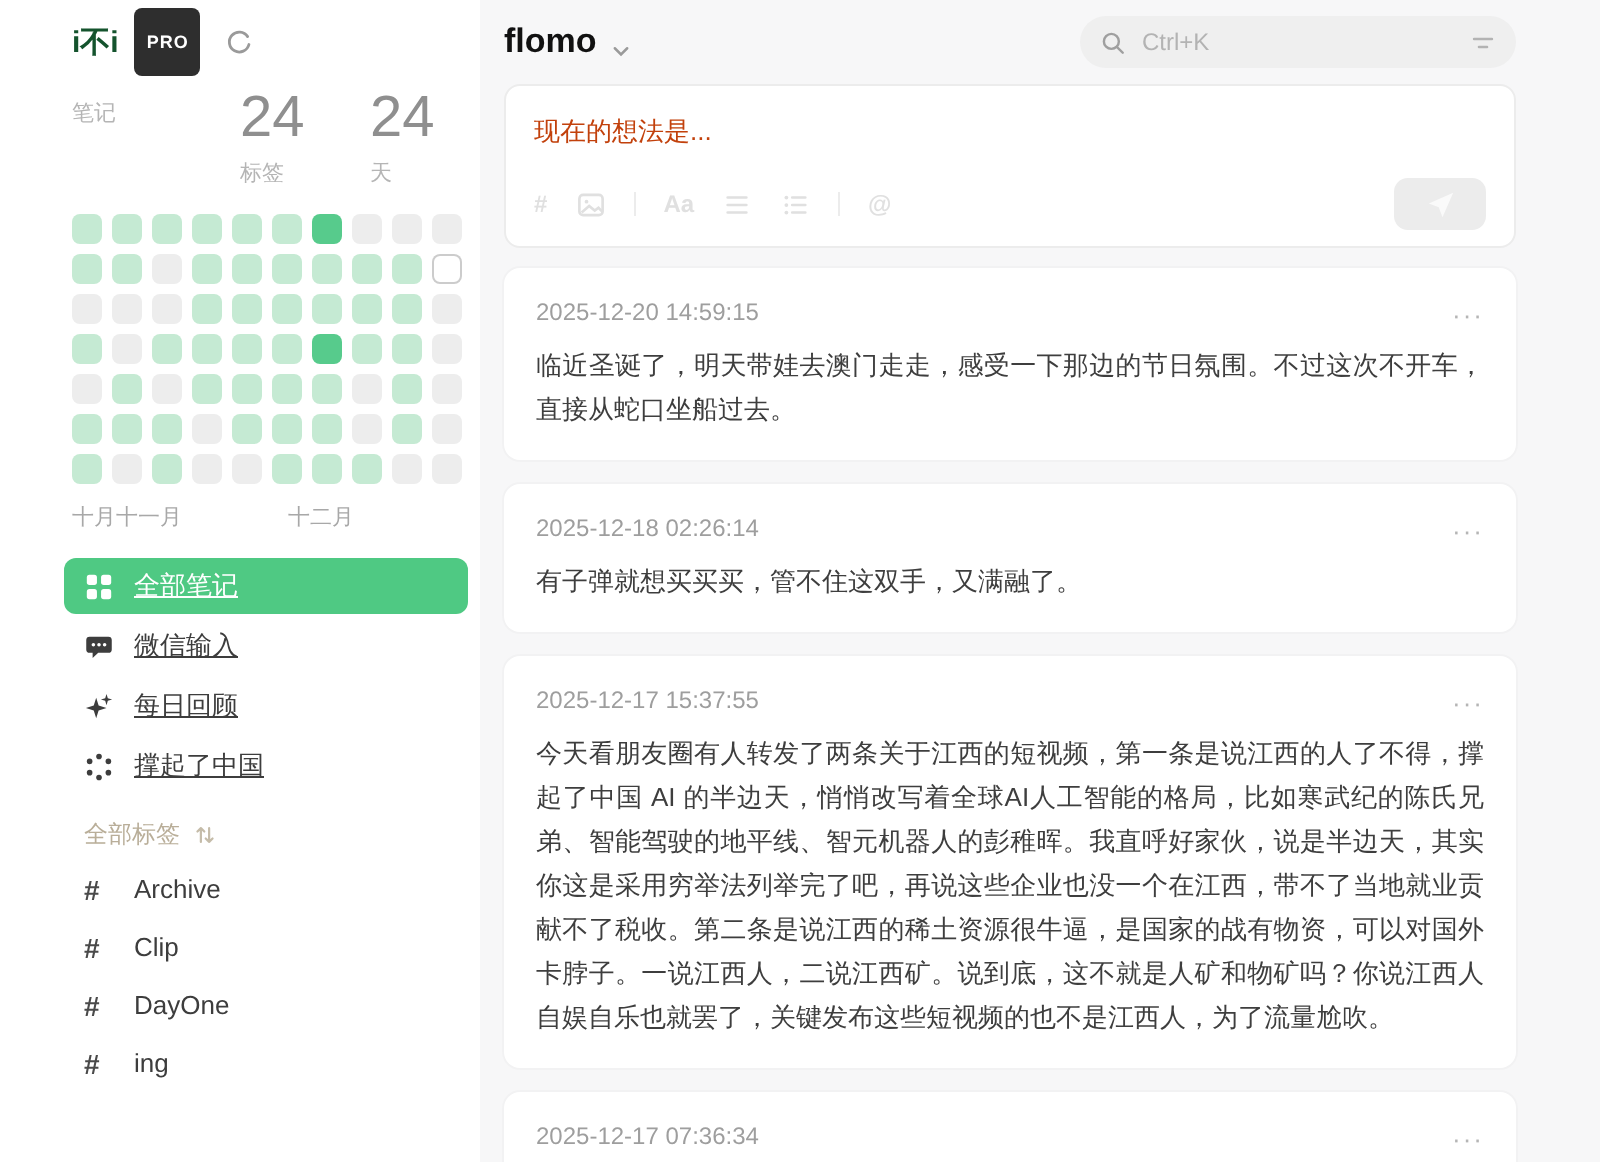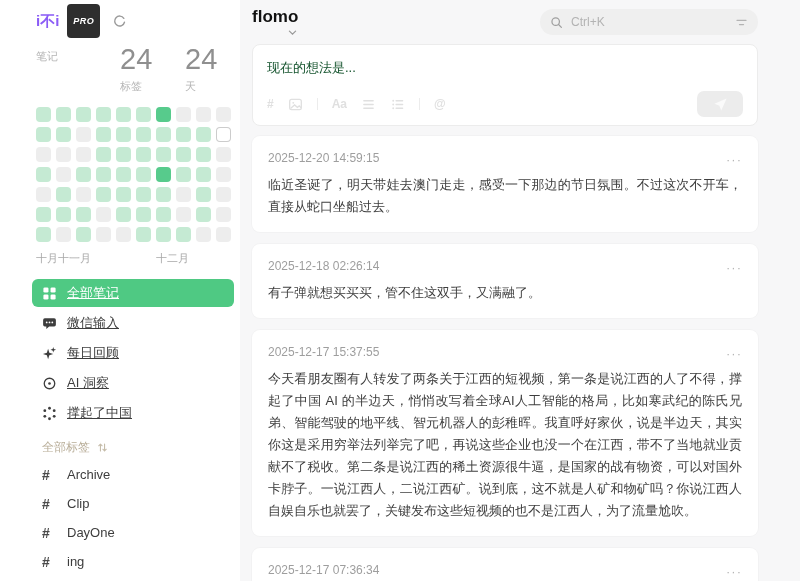--- a/index.html
+++ b/index.html
@@ -5,23 +5,23 @@
   * { box-sizing: border-box; }
   html,body { margin:0; padding:0; }
   body {
     width:800px; height:581px; overflow:hidden;
     font-family:"Liberation Sans","DejaVu Sans",sans-serif;
     background:#ffffff; display:flex;
   }
   
   .sidebar { width:240px; flex-shrink:0; background:#fff; padding:10px 6px 0 32px; }
   .user-row { display:flex; align-items:center; height:22px; margin-left:4px; }
-  .user-name { font-weight:bold; font-size:15px; color:#8b5cf6; }
+  .user-name { font-weight:bold; font-size:15px; color:#14532d; }
   .pro-badge { background:#2e2e2e; color:#fff; font-size:9px; font-weight:bold;
-    padding:12px 6px; border-radius:4px; margin-left:8px; letter-spacing:.5px;font-style:italic; }
+    padding:12px 6px; border-radius:4px; margin-left:8px; letter-spacing:.5px; }
   .sync-icon { margin-left:12px; color:#9a9a9a; display:flex; align-items:center; cursor:pointer; }
   .stats { display:flex; margin:12px 0 0 4px; }
   .stat:nth-child(1){ width:84px; } .stat:nth-child(2){ width:65px; }
   .stat-value { font-size:29px; font-weight:300; color:#8f8f8f; line-height:1.05; }
   .stat-label { font-size:11px; color:#b5b5b5; margin-top:5px; }
   .heatmap { margin:13px 0 0 4px; display:grid; grid-template-columns:repeat(10,15px);
     grid-auto-rows:15px; gap:5px; width:195px; }
   .cell { border-radius:4px; background:#ededed; }
   .cell.l1 { background:#c5ead3; }
   .cell.l2 { background:#57cb8c; }
@@ -35,32 +35,32 @@
   .menu-icon { width:15px; height:15px; margin-right:10px; display:flex; align-items:center; }
   .tags-header { display:flex; align-items:center; margin:12px 0 4px 10px;
     font-size:12px; color:#b9ae99; }
   .tags-header .sort-icon { margin-left:7px; color:#c5bca9; display:flex; }
   .tag-item { display:flex; align-items:center; height:29px; padding:0 10px;
     font-size:13px; color:#3d3d3d; cursor:pointer; }
   .tag-hash { color:#4a4a4a; font-weight:bold; width:15px; margin-right:10px; font-size:14px; }
   
   .main { flex:1; background:#f7f7f8; padding:8px 42px 0 12px; display:flex; flex-direction:column; overflow:hidden; }
   .main-header { display:flex; align-items:center; justify-content:space-between; height:28px; margin-bottom:8px; }
-  .logo-wrap { display:flex; align-items:flex-end; cursor:pointer;flex-direction:column; }
+  .logo-wrap { display:flex; align-items:flex-end; cursor:pointer; }
   .logo { font-size:17px; font-weight:bold; color:#111; }
   .chevron { margin-left:7px; color:#9a9a9a; display:flex; }
   .search { width:218px; height:26px; background:#efefef; border-radius:13px;
     display:flex; align-items:center; padding:0 10px; }
   .search-icon { color:#9f9f9f; display:flex; margin-right:6px; }
   .search-input { flex:1; border:none; outline:none; background:transparent; font-size:12px; color:#555; min-width:0; }
   .search-input::placeholder { color:#b3b3b3; }
   .filter-icon { color:#b3b3b3; display:flex; cursor:pointer; }
   .editor { background:#fff; border:1px solid #ececec; border-radius:8px;
     padding:14px 14px 8px 14px; margin-bottom:10px; }
-  .editor-input { font-size:13px; color:#14532d; min-height:18px; cursor:text; }
+  .editor-input { font-size:13px; color:#c2410c; min-height:18px; cursor:text; }
   .editor-toolbar { display:flex; align-items:center; margin-top:14px; height:26px; color:#e0e0e0; }
   .tb { display:flex; align-items:center; margin-right:14px; font-size:14px; cursor:pointer; }
   .tb-divider { width:1px; height:12px; background:#ececec; margin-right:14px; }
   .tb-text { font-size:12px; font-weight:bold; }
   .send-btn { margin-left:auto; width:46px; height:26px; background:#ececec; border:none;
     border-radius:7px; display:flex; align-items:center; justify-content:center; cursor:pointer; color:#fafafa; }
   .memo-list { display:flex; flex-direction:column; }
   .memo { background:#fff; border-radius:8px; padding:13px 16px 14px 16px; margin-bottom:12px;
     box-shadow:0 0 0 1px rgba(0,0,0,0.02); }
   .memo-head { display:flex; justify-content:space-between; align-items:flex-end; height:16px; }
@@ -165,21 +165,21 @@
       <div class="cell l0"></div>
       <div class="cell l1"></div>
       <div class="cell l1"></div>
       <div class="cell l1"></div>
       <div class="cell l0"></div>
       <div class="cell l0"></div>
     </div>
   <div class="months">
     <span style="left:0">十月</span>
     <span style="left:22px">十一月</span>
-    <span style="left:120px">十二月</span>
+    <span style="left:108px">十二月</span>
   </div>
 
   <nav class="menu">
     <div class="menu-item active">
       <span class="menu-icon">
         <svg width="15" height="15" viewBox="0 0 16 16" fill="currentColor">
           <rect x="1.5" y="1.5" width="5.4" height="5.4" rx="1.4"></rect>
           <rect x="9.1" y="1.5" width="5.4" height="5.4" rx="1.4"></rect>
           <rect x="1.5" y="9.1" width="5.4" height="5.4" rx="1.4"></rect>
           <rect x="9.1" y="9.1" width="5.4" height="5.4" rx="1.4"></rect>
@@ -199,29 +199,20 @@
       <span>微信输入</span>
     </div>
     <div class="menu-item">
       <span class="menu-icon">
         <svg width="15" height="15" viewBox="0 0 16 16" fill="currentColor">
           <path d="M6.5 3 L7.8 7.2 L12 8.5 L7.8 9.8 L6.5 14 L5.2 9.8 L1 8.5 L5.2 7.2 Z"></path>
           <path d="M12 1 L12.7 3.3 L15 4 L12.7 4.7 L12 7 L11.3 4.7 L9 4 L11.3 3.3 Z"></path>
         </svg>
       </span>
       <span>每日回顾</span>
-    </div>
-    <div class="menu-item">
-      <span class="menu-icon">
-        <svg width="15" height="15" viewBox="0 0 16 16" fill="none" stroke="currentColor" stroke-width="1.4">
-          <circle cx="8" cy="8" r="5.6"></circle>
-          <circle cx="8" cy="8" r="1.4" fill="currentColor" stroke="none"></circle>
-        </svg>
-      </span>
-      <span>AI 洞察</span>
     </div>
     <div class="menu-item">
       <span class="menu-icon">
         <svg width="15" height="15" viewBox="0 0 16 16" fill="currentColor">
           <circle cx="8" cy="2.4" r="1.5"></circle>
           <circle cx="13" cy="5" r="1.5"></circle>
           <circle cx="13" cy="11" r="1.5"></circle>
           <circle cx="8" cy="13.6" r="1.5"></circle>
           <circle cx="3" cy="11" r="1.5"></circle>
           <circle cx="3" cy="5" r="1.5"></circle>

